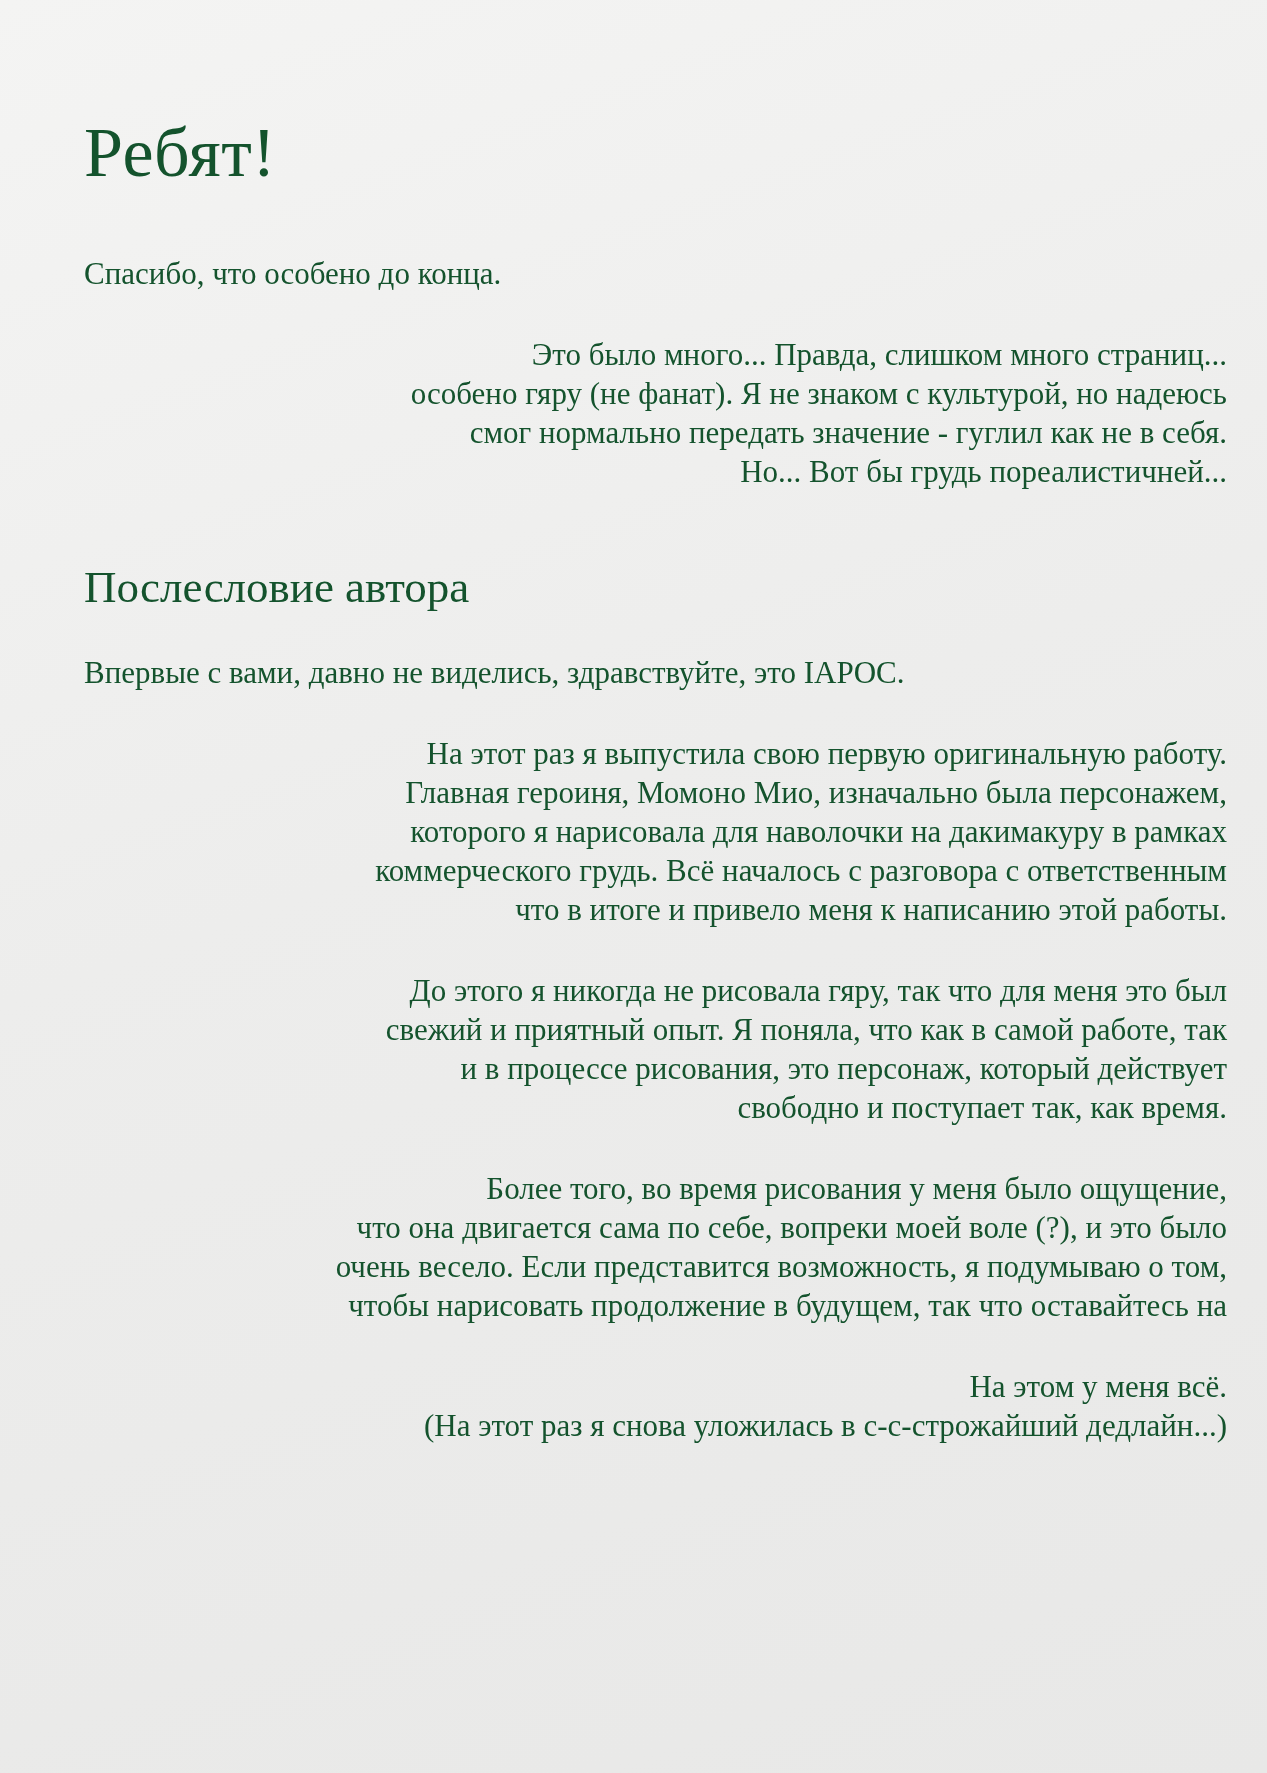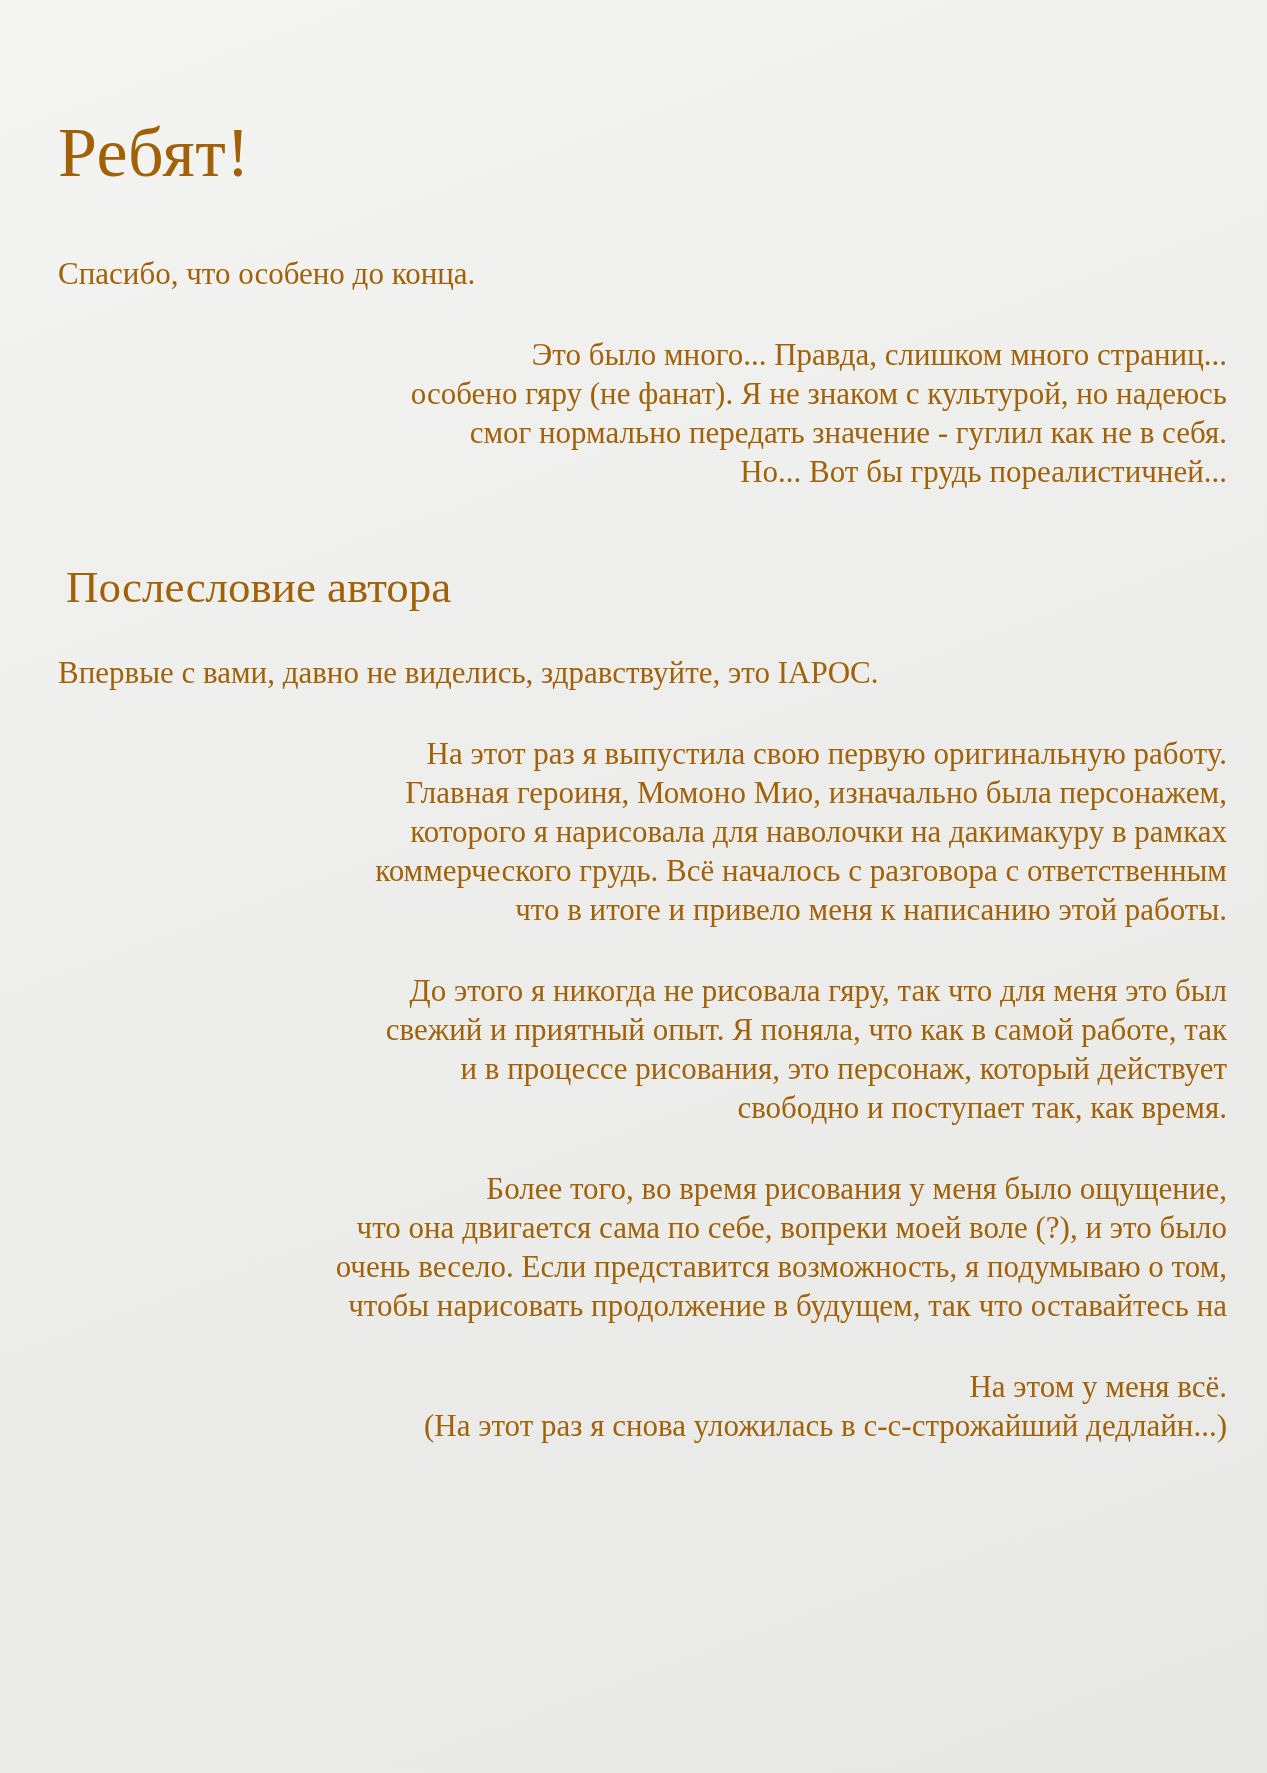--- a/index.html
+++ b/index.html
@@ -9,36 +9,36 @@
   body {
     width: 1267px;
     height: 1773px;
     background: linear-gradient(160deg, #f4f4f3 0%, #ededec 45%, #e8e8e7 100%);
     overflow: hidden;
   }
   .page {
     box-sizing: border-box;
     width: 1267px;
     height: 1773px;
-    padding: 118px 40px 0 58px;
+    padding: 118px 40px 0 84px;
     font-family: "Liberation Serif", serif;
-    color: #a16207;
+    color: #14532d;
   }
   .page-title {
     font-size: 70px;
     line-height: 70px;
     font-weight: normal;
     margin: 0;
     letter-spacing: 0.5px;
   }
   .section-heading {
     font-size: 45px;
     line-height: 48px;
     font-weight: normal;
-    margin: 72px 0 0 8px;
+    margin: 72px 0 0 0;
   }
   .para {
     margin: 42px 0 0 0;
     font-size: 31px;
     line-height: 39px;
   }
   .para.intro {
     margin-top: 66px;
   }
   .line {

